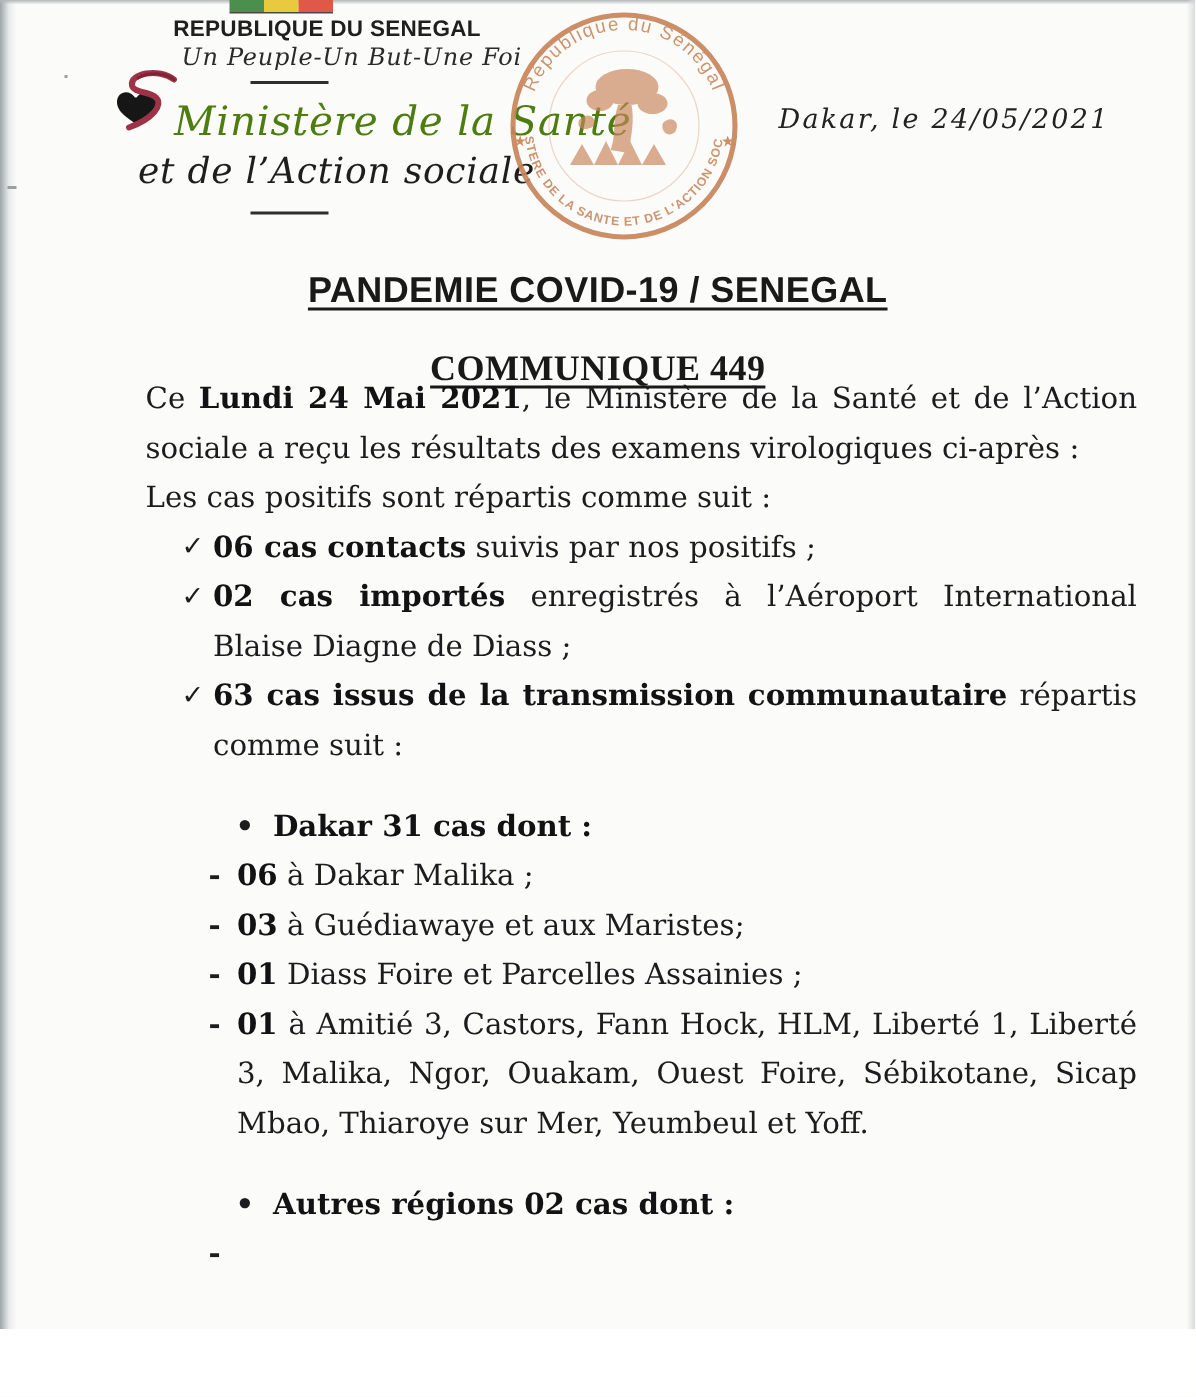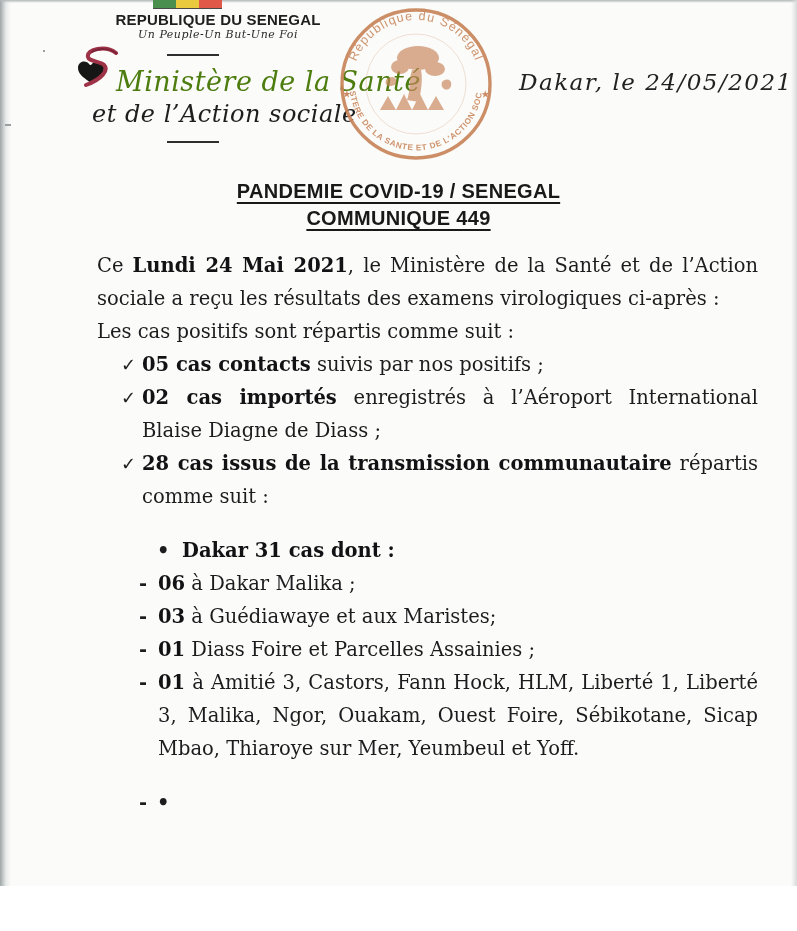--- a/index.html
+++ b/index.html
@@ -18,36 +18,36 @@
   .speck { position:absolute; background:#9aa0a2; }
   .speck1 { left:5px; top:124px; width:6px; height:2px; }
   .speck2 { left:43px; top:50px; width:2px; height:2px; }
 
   
   .flag { position:absolute; left:153px; top:0; width:69px; height:8px; display:flex; border-bottom:1px solid #4a4a4a; }
   .flag i { flex:1; display:block; }
   .flag .g { background:#4a8f4e; } .flag .y { background:#e9c93e; } .flag .r { background:#e05848; }
   .republic { position:absolute; left:103px; top:11px; width:230px; text-align:center;
     font-family:"Liberation Sans",sans-serif; font-weight:bold; font-size:15px; letter-spacing:0.2px; color:#1f1f1f; }
-  .motto { position:absolute; left:88px; top:28px; width:260px; text-align:center;
-    font-style:italic; font-size:11px; color:#2a2a2a; letter-spacing:0.5px; }
+  .motto { position:absolute; left:88px; top:28px; width:260px; text-align:right;
+    font-style:italic; font-size:16px; color:#2a2a2a; letter-spacing:0.5px; }
   .rule { position:absolute; height:2px; background:#2e2e2e; width:52px; left:167px; }
   .rule1 { top:54px; } .rule2 { top:141px; }
   .logo { position:absolute; left:76px; top:46px; }
   .ministry1 { position:absolute; left:116px; top:66px; font-size:27px; font-style:italic; color:#4d7c0f; letter-spacing:0.5px; }
   .ministry2 { position:absolute; left:92px; top:100px; font-size:24px; font-style:italic; color:#1e1e1e; letter-spacing:0.5px; }
-  .date { position:absolute; left:519px; top:69px; font-size:23px; font-style:italic; letter-spacing:1.5px; color:#222; }
+  .date { position:absolute; left:519px; top:69px; font-size:18px; font-style:italic; letter-spacing:1.5px; color:#222; }
   .stamp { position:absolute; left:337px; top:5px; filter:blur(0.4px); opacity:0.92; color:#c8855a; }
   .stamp text { font-family:"Liberation Sans",sans-serif; fill:currentColor; }
 
   
   .titles { position:absolute; left:0; width:100%; top:180px; text-align:center;
-    font-family:"Liberation Sans",sans-serif; font-weight:bold; font-size:20px; color:#191919; letter-spacing:0.3px; }
+    font-family:"Liberation Sans",sans-serif; font-weight:bold; font-size:24px; color:#191919; letter-spacing:0.3px; }
   .titles .t { text-decoration:underline; text-underline-offset:4px; text-decoration-thickness:2px; }
-  .title2 { margin-top:4px; }
+  .title2 { margin-top:25px;font-family:Liberation Serif, serif; }
 
   
   .bodytext { position:absolute; left:97px; top:249px; width:661px;
     font-size:19.5px; line-height:33px; text-align:justify; color:#1c1c1e; }
   .para { margin:0; }
   span.b { font-weight:bold; color:#121214; }
   .item { position:relative; text-align:justify; }
   .marker { position:absolute; top:0; }
   .check-item { padding-left:45px; }
   .check-item .marker { left:24px; font-size:18px; }
@@ -118,29 +118,29 @@
     <div class="title1"><span class="t">PANDEMIE COVID-19 / SENEGAL</span></div>
     <div class="title2"><span class="t">COMMUNIQUE 449</span></div>
   </div>
 
   <main class="bodytext">
     <p class="para"><span>Ce </span><span class="b">Lundi 24 Mai 2021</span><span>, le Ministère de la Santé et de l’Action sociale a reçu les résultats des examens virologiques ci-après :</span></p>
     <p class="para"><span>Les cas positifs sont répartis comme suit :</span></p>
 
     <div class="item check-item">
       <span class="marker">✓</span>
-      <span><span class="b">05 cas contacts</span><span> suivis par nos positifs ;</span></span>
+      <span><span class="b">06 cas contacts</span><span> suivis par nos positifs ;</span></span>
     </div>
     <div class="item check-item">
       <span class="marker">✓</span>
       <span><span class="b">02 cas importés</span><span> enregistrés à l’Aéroport International Blaise Diagne de Diass ;</span></span>
     </div>
     <div class="item check-item">
       <span class="marker">✓</span>
-      <span><span class="b">28 cas issus de la transmission communautaire</span><span> répartis comme suit :</span></span>
+      <span><span class="b">63 cas issus de la transmission communautaire</span><span> répartis comme suit :</span></span>
     </div>
 
     <div class="item bullet-item gap-before">
       <span class="marker">•</span>
       <span><span class="b">Dakar 31 cas dont :</span></span>
     </div>
     <div class="item dash-item">
       <span class="marker">-</span>
       <span><span class="b">06</span><span> à Dakar Malika ;</span></span>
     </div>
@@ -152,18 +152,19 @@
       <span class="marker">-</span>
       <span><span class="b">01</span><span> Diass Foire et Parcelles Assainies ;</span></span>
     </div>
     <div class="item dash-item">
       <span class="marker">-</span>
       <span><span class="b">01</span><span> à Amitié 3, Castors, Fann Hock, HLM, Liberté 1, Liberté 3, Malika, Ngor, Ouakam, Ouest Foire, Sébikotane, Sicap Mbao, Thiaroye sur Mer, Yeumbeul et Yoff.</span></span>
     </div>
 
     <div class="item bullet-item gap-before">
       <span class="marker">•</span>
+      <span><span class="b">Autres régions 02 cas dont :</span></span>
     </div>
     <div class="item dash-item">
       <span class="marker">-</span>
     </div>
   </main>
 </div>
 
 </body></html>

